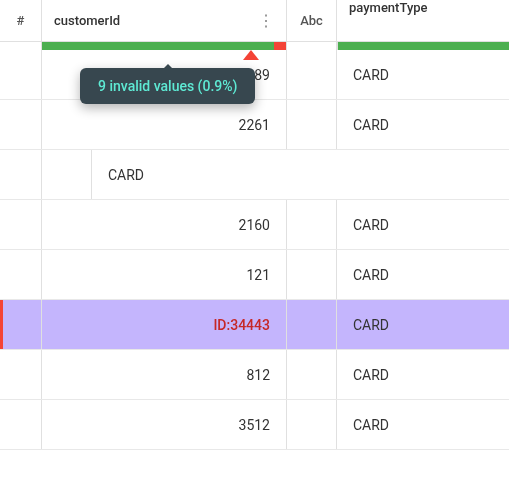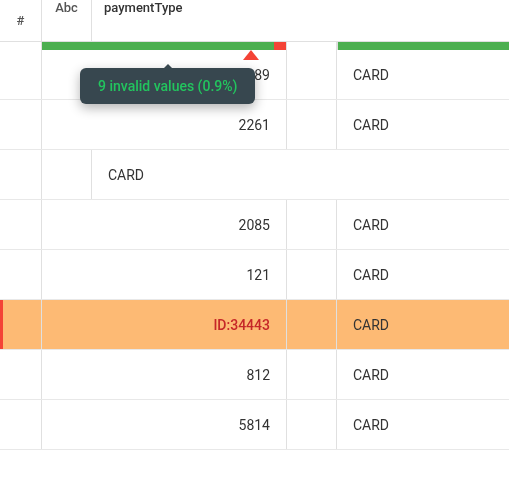--- a/index.html
+++ b/index.html
@@ -63,21 +63,21 @@
     .col-abc {
       width: 50px;
       min-width: 50px;
       text-align: center;
       color: #555;
       font-size: 13px;
       font-weight: 500;
       border-right: 1px solid #e0e0e0;
       height: 100%;
       display: flex;
-      align-items: flex-start;
+      align-items: center;
       justify-content: center;
     }
 
     .col-payment-type {
       flex: 1;
       padding: 0 12px;
       color: #333;
       font-size: 13px;
       font-weight: 500;
       height: 100%;
@@ -134,21 +134,21 @@
     }
 
     .table-row {
       display: flex;
       height: 50px;
       border-bottom: 1px solid #e8e8e8;
       align-items: center;
     }
 
     .table-row.invalid-row {
-      background: #fdba74;
+      background: #c4b5fd;
     }
 
     .table-row.invalid-row .row-index-cell {
       border-left: 3px solid #f44336;
     }
 
     .row-index-cell {
       width: 42px;
       min-width: 42px;
       height: 100%;
@@ -201,21 +201,21 @@
 
     .tooltip-container {
       position: absolute;
       top: 68px;
       left: 80px;
       z-index: 10;
     }
 
     .tooltip {
       background: #37474f;
-      color: #22c55e;
+      color: #5eead4;
       padding: 10px 18px;
       border-radius: 6px;
       font-size: 14px;
       font-weight: 500;
       white-space: nowrap;
       position: relative;
       box-shadow: 0 4px 12px rgba(0,0,0,0.3);
     }
 
     .tooltip::after {
@@ -241,20 +241,24 @@
   </style>
 </head>
 <body>
 
 <div class="table-container">
 
   <div class="table-header">
     <div class="col-index">
       <span>#</span>
     </div>
+    <div class="col-customer-id">
+      <span>customerId</span>
+      <span class="header-dots">⋮</span>
+    </div>
     <div class="col-abc">
       <span>Abc</span>
     </div>
     <div class="col-payment-type">
       <span>paymentType</span>
     </div>
   </div>
 
   <div class="quality-bar">
     <div class="quality-bar-spacer"></div>
@@ -289,21 +293,21 @@
       <div class="row-abc-cell"></div>
       <div class="row-payment-cell">CARD</div>
     </div>
       <div class="table-row">
       <div class="row-index-cell"></div>
       <div class="row-abc-cell"></div>
       <div class="row-payment-cell">CARD</div>
     </div>
       <div class="table-row">
       <div class="row-index-cell"></div>
-      <div class="row-customer-cell ">2085</div>
+      <div class="row-customer-cell ">2160</div>
       <div class="row-abc-cell"></div>
       <div class="row-payment-cell">CARD</div>
     </div>
       <div class="table-row">
       <div class="row-index-cell"></div>
       <div class="row-customer-cell ">121</div>
       <div class="row-abc-cell"></div>
       <div class="row-payment-cell">CARD</div>
     </div>
       <div class="table-row invalid-row">
@@ -313,19 +317,19 @@
       <div class="row-payment-cell">CARD</div>
     </div>
       <div class="table-row">
       <div class="row-index-cell"></div>
       <div class="row-customer-cell ">812</div>
       <div class="row-abc-cell"></div>
       <div class="row-payment-cell">CARD</div>
     </div>
       <div class="table-row">
       <div class="row-index-cell"></div>
-      <div class="row-customer-cell ">5814</div>
+      <div class="row-customer-cell ">3512</div>
       <div class="row-abc-cell"></div>
       <div class="row-payment-cell">CARD</div>
     </div>
     </div>
 
 </div>
 
 </body></html>

